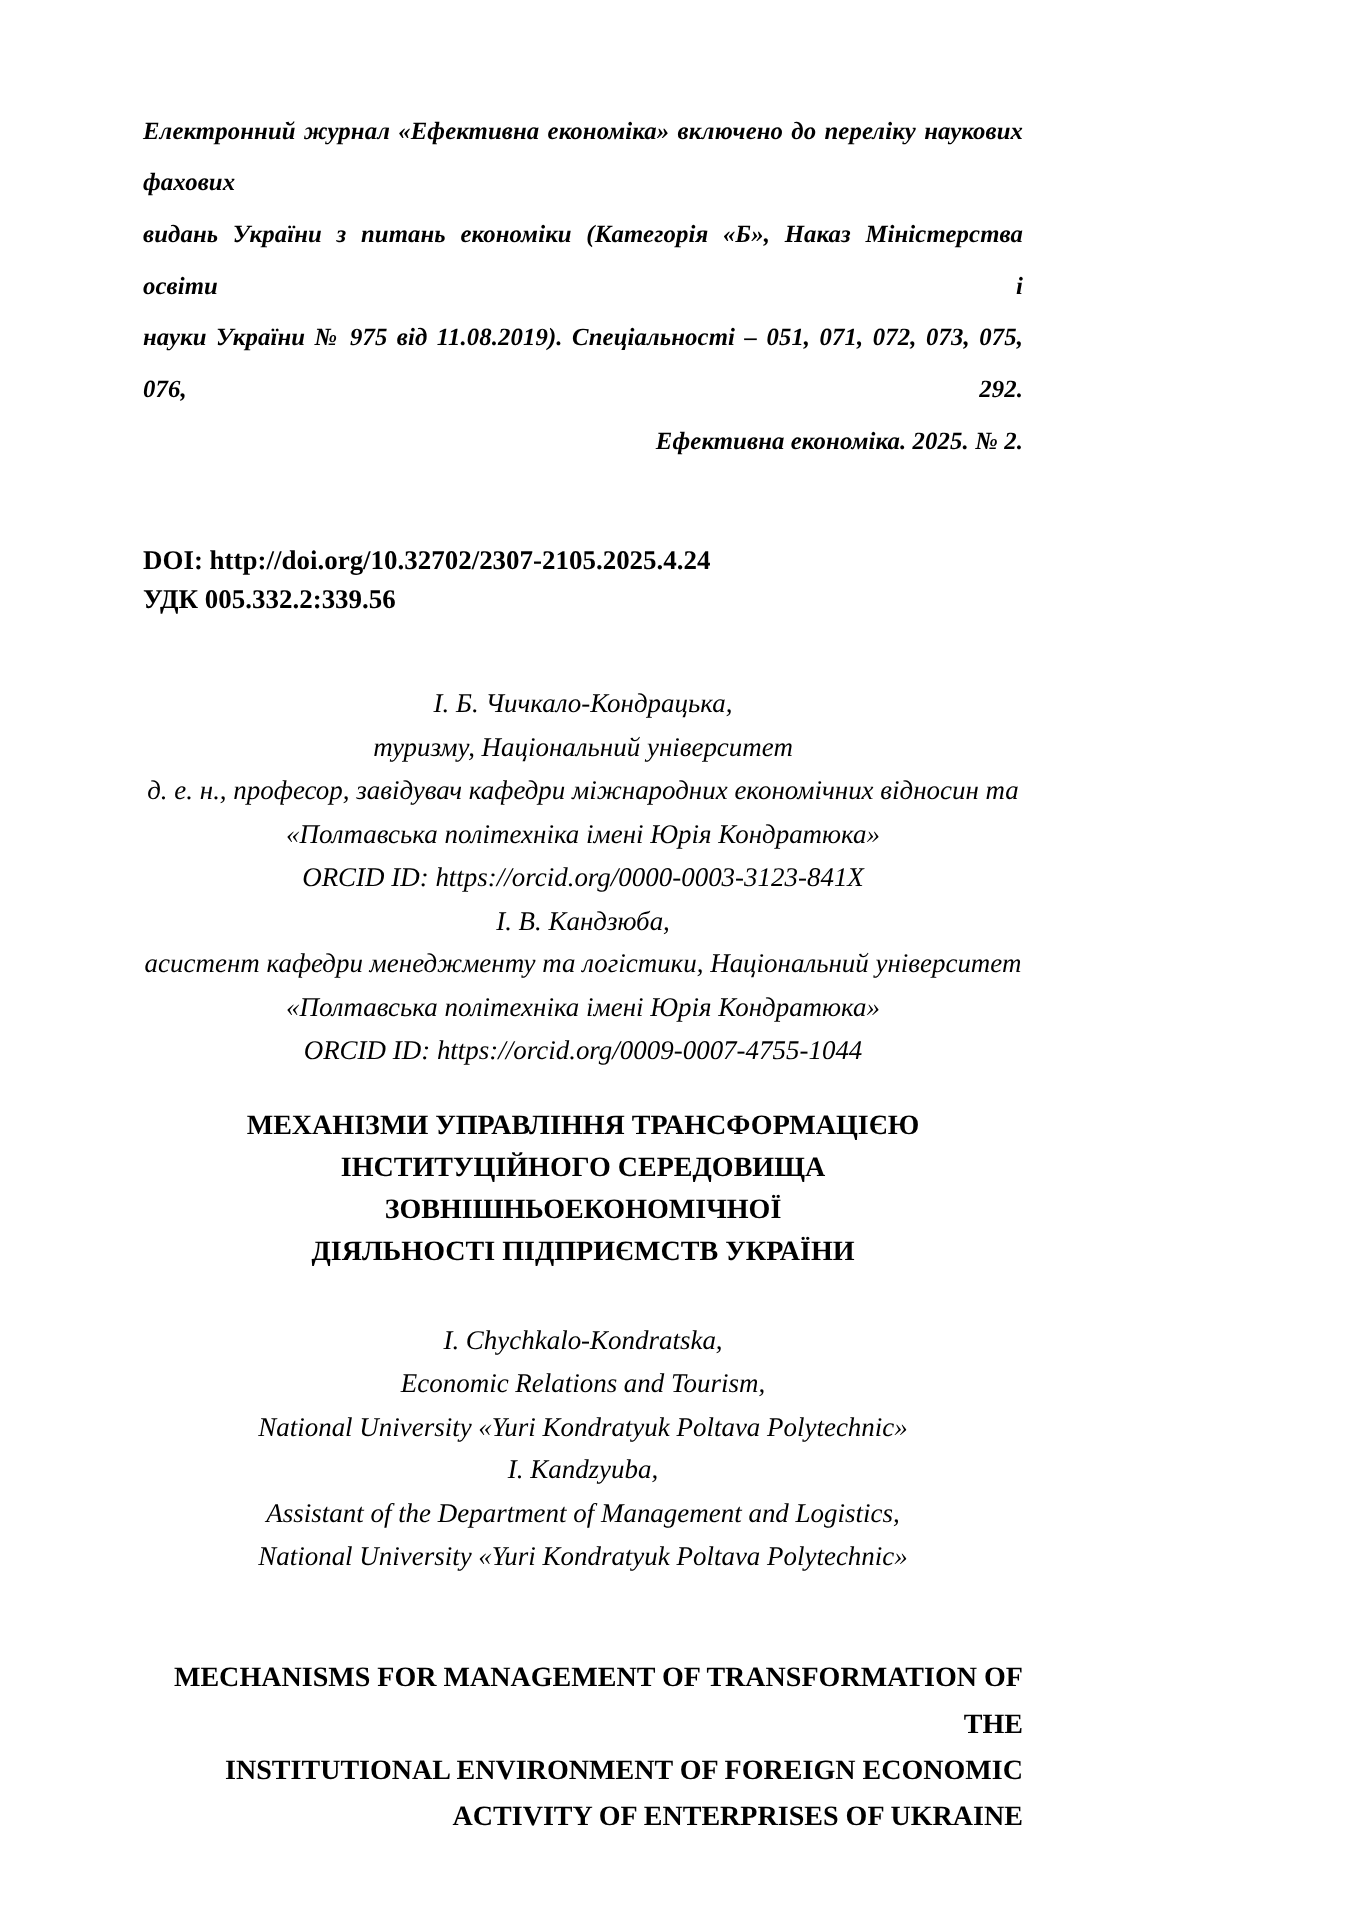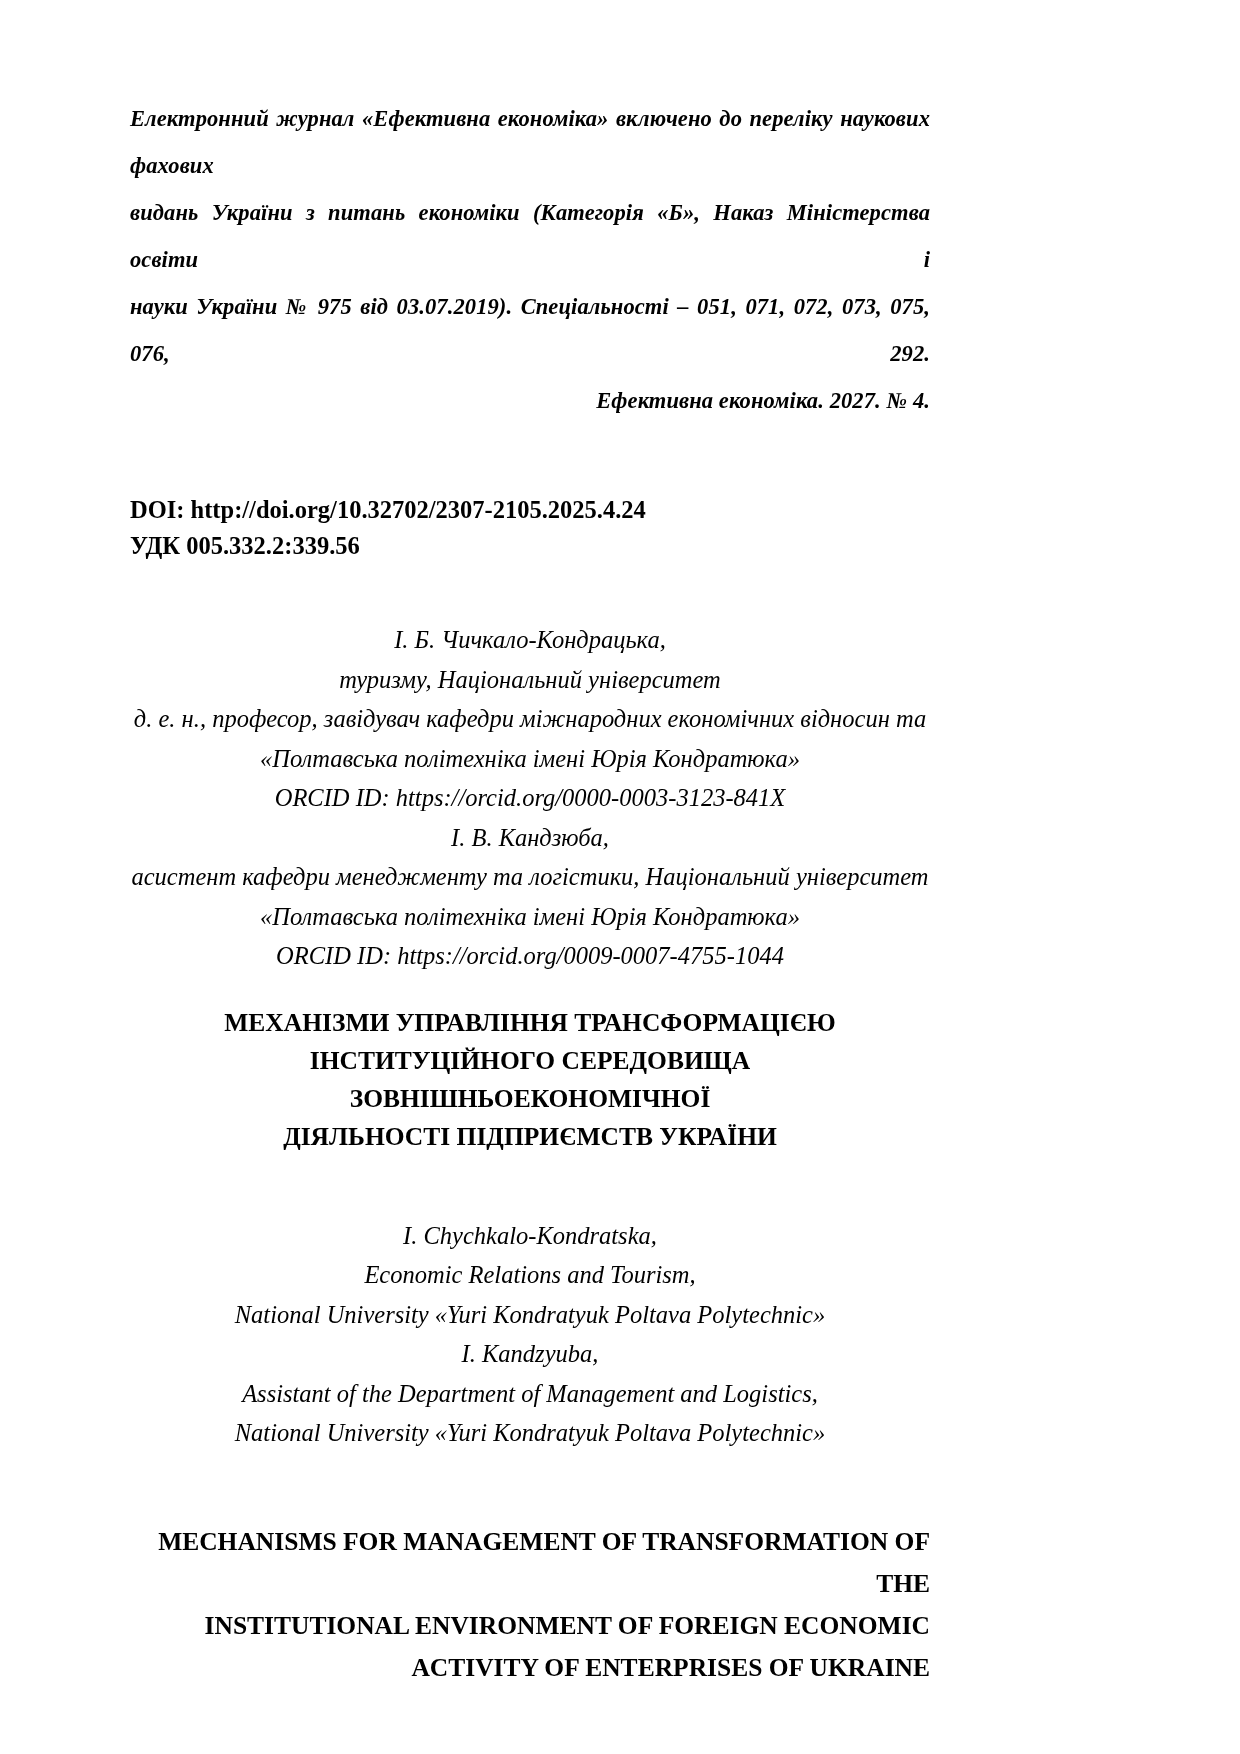--- a/index.html
+++ b/index.html
@@ -63,21 +63,21 @@
     margin-top: 28px;
     font-weight: bold;
     font-size: 25.5px;
     line-height: 38px;
     text-align: center;
     text-transform: uppercase;
   }
 
   
   .authors-en {
-    margin-top: 60px;
+    margin-top: 43px;
     font-style: italic;
     font-size: 24.5px;
     line-height: 39.5px;
     text-align: center;
   }
 
   
   .title-en {
     margin-top: 68px;
     font-weight: bold;
@@ -92,22 +92,22 @@
   }
 </style>
 </head>
 <body>
 
 <div class="page">
 
   <div class="journal-note blk">
     <div>Електронний журнал «Ефективна економіка» включено до переліку наукових фахових</div>
     <div>видань України з питань економіки (Категорія «Б», Наказ Міністерства освіти і</div>
-    <div>науки України № 975 від 03.07.2019). Спеціальності – 051, 071, 072, 073, 075, 076, 292.</div>
-    <div class="line-last">Ефективна економіка. 2027. № 4.</div>
+    <div>науки України № 975 від 11.08.2019). Спеціальності – 051, 071, 072, 073, 075, 076, 292.</div>
+    <div class="line-last">Ефективна економіка. 2025. № 2.</div>
   </div>
 
   <div class="ids blk">
     <div>DOI: http://doi.org/10.32702/2307-2105.2025.4.24</div>
     <div>УДК 005.332.2:339.56</div>
   </div>
 
   <div class="authors-ua blk">
     <div class="name">І. Б. Чичкало-Кондрацька,</div>
     <div>туризму, Національний університет</div>

